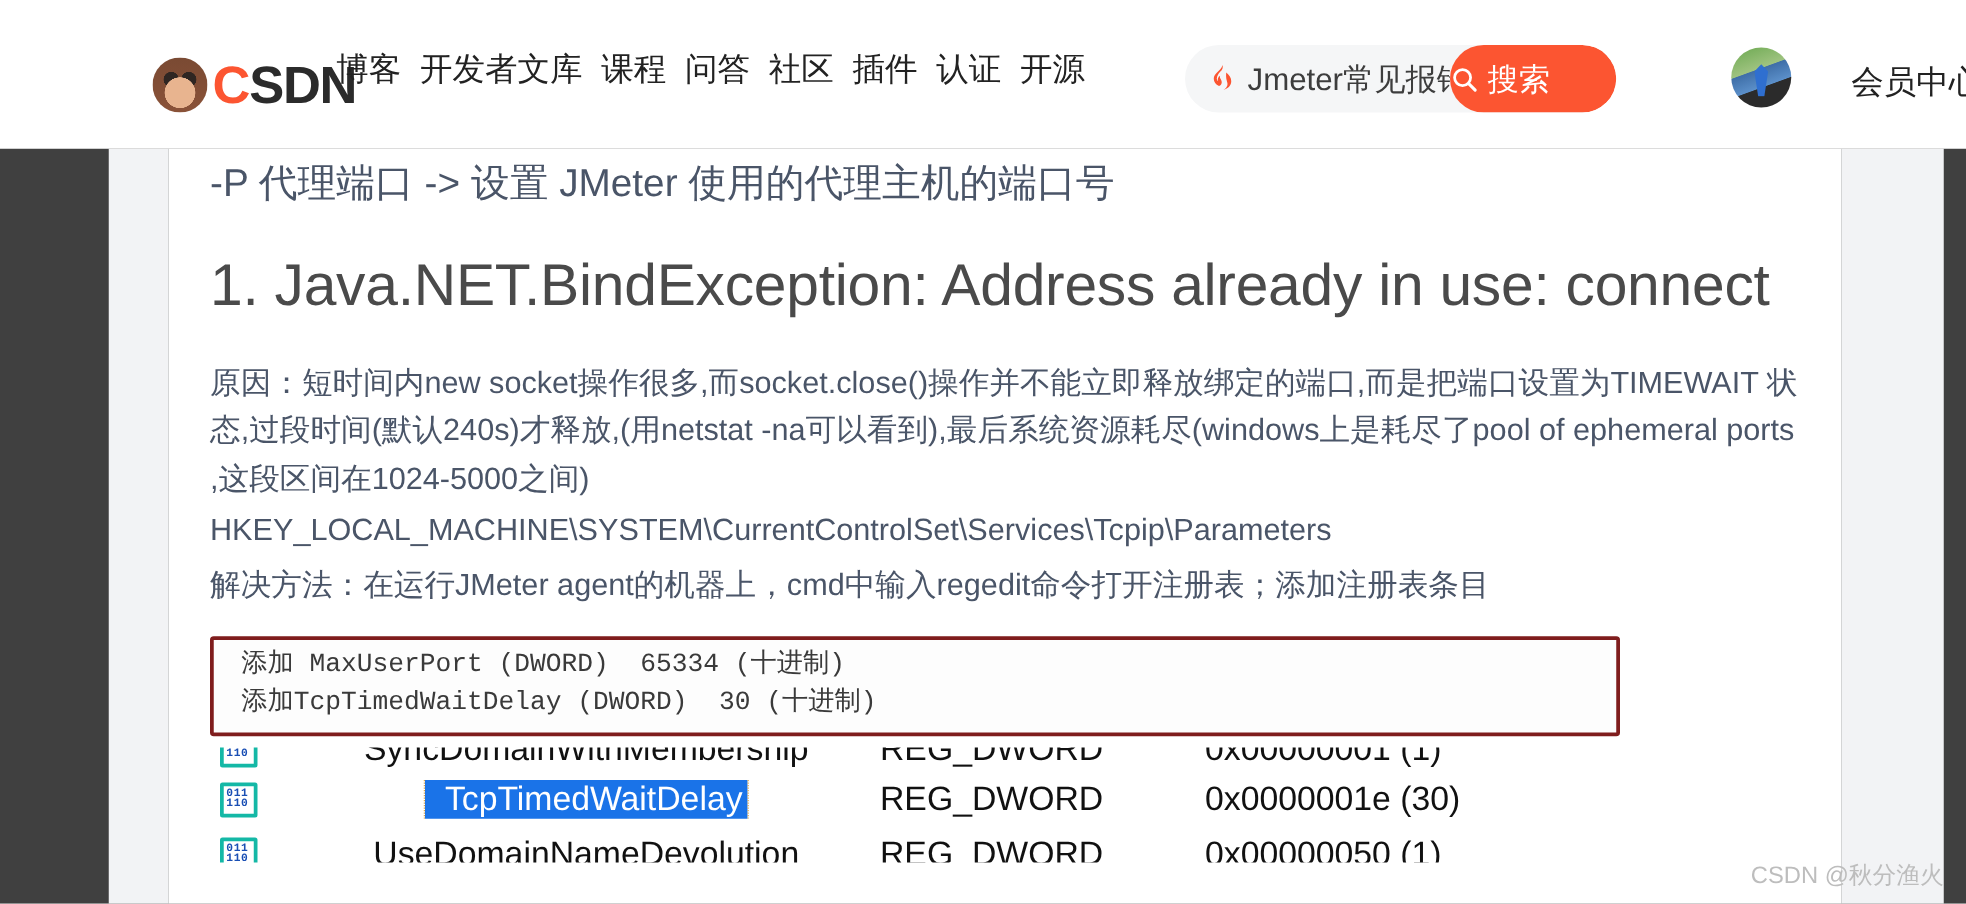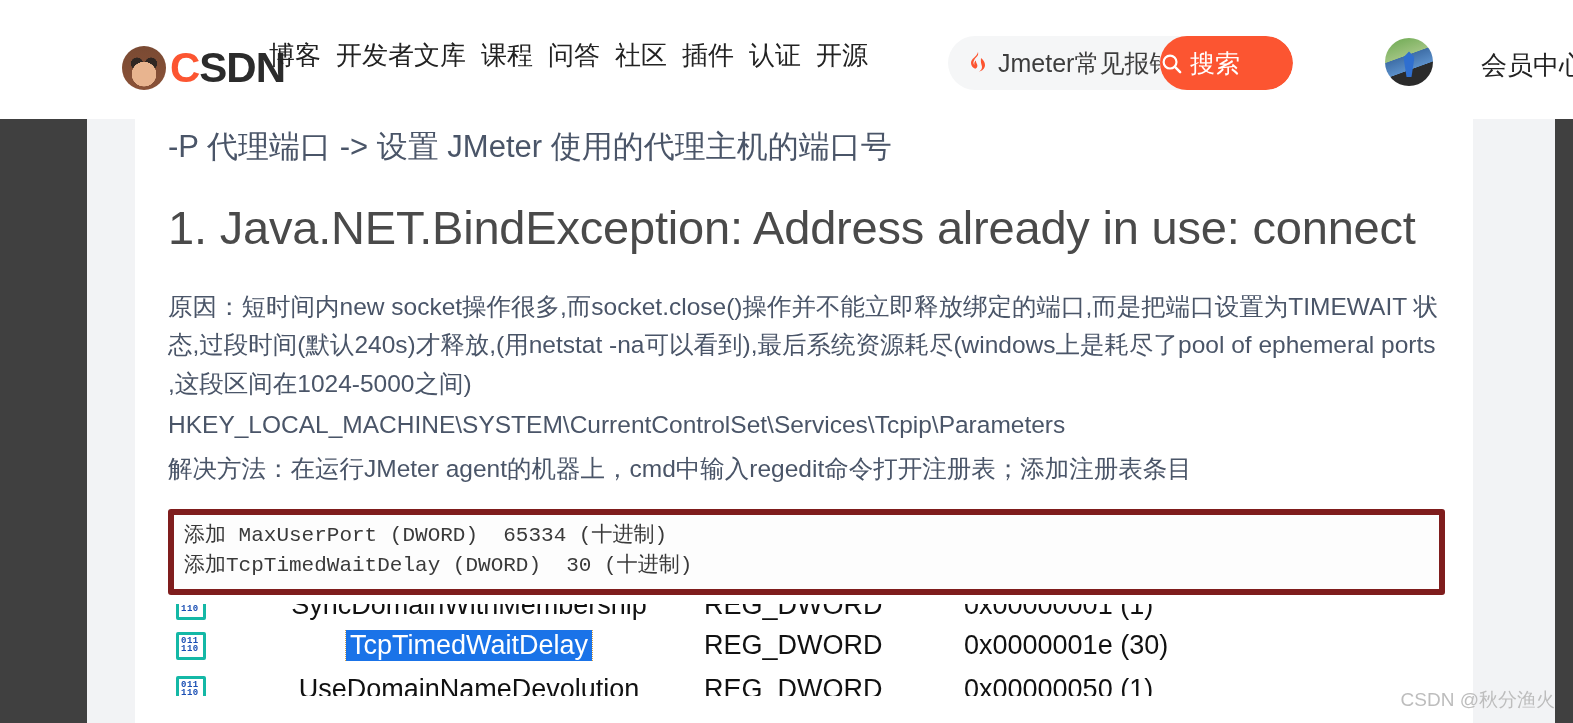--- a/index.html
+++ b/index.html
@@ -226,26 +226,26 @@
     color: #4a5568;
     line-height: 1.58;
     margin: 0;
   }
   .para.p-cause { margin-top: 30px; }
   .para.p-fix   { margin-top: 6px; }
   .para.p-key   { margin-top: 2px; }
 
   .codeblock {
     margin-top: 20px;
-    width: 1277px;
+    width: 1128px;
     box-sizing: border-box;
-    border: 6px solid #7f1d1d;
+    border: 3px solid #7f1d1d;
     background: #fdfdfd;
     border-radius: 3px;
-    padding: 6px 10px 8px 10px;
+    padding: 6px 10px 8px 22px;
     font-family: "Liberation Mono", "DejaVu Sans Mono", monospace;
     font-size: 21px;
     color: #3a3a3a;
     line-height: 1.42;
     white-space: pre;
   }
 
   
   .regshot {
     position: relative;
@@ -293,21 +293,21 @@
     flex: 0 0 auto;
     width: 470px;
     margin-left: 28px;
     overflow: hidden;
     text-align: center;
   }
   .reg-name .sel {
     background: #1a73e8;
     color: #ffffff;
     outline: 1px dotted #d7a34b;
-    padding: 1px 4px 2px 4px;
+    padding: 1px 4px 2px 16px;
   }
   .reg-type {
     flex: 0 0 auto;
     width: 260px;
   }
   .reg-value {
     flex: 0 0 auto;
   }
 
   

